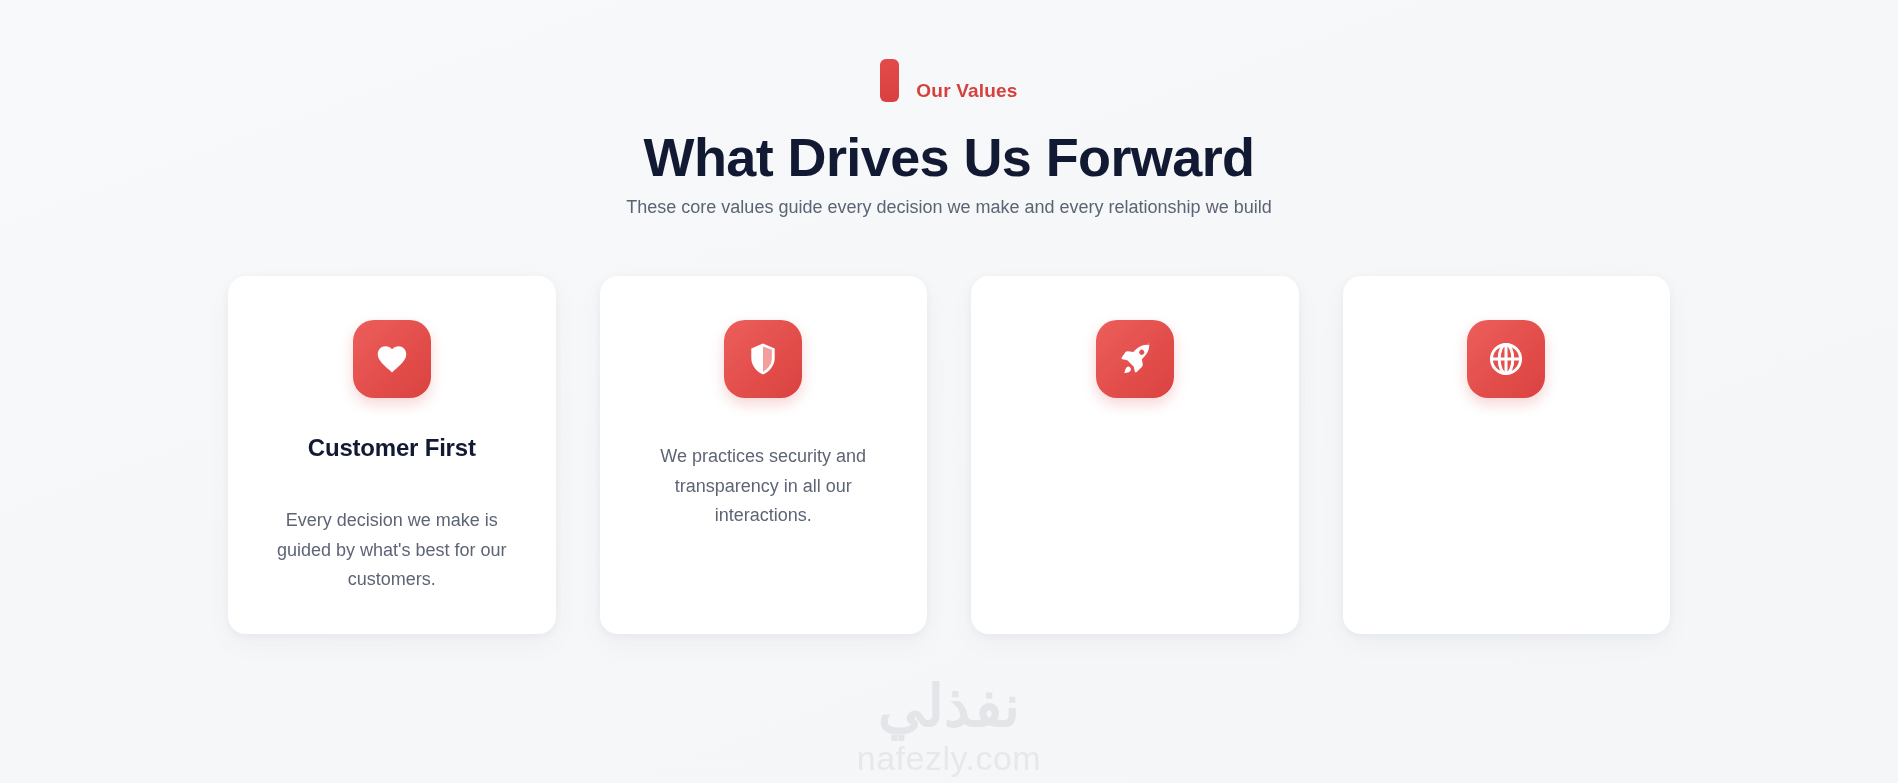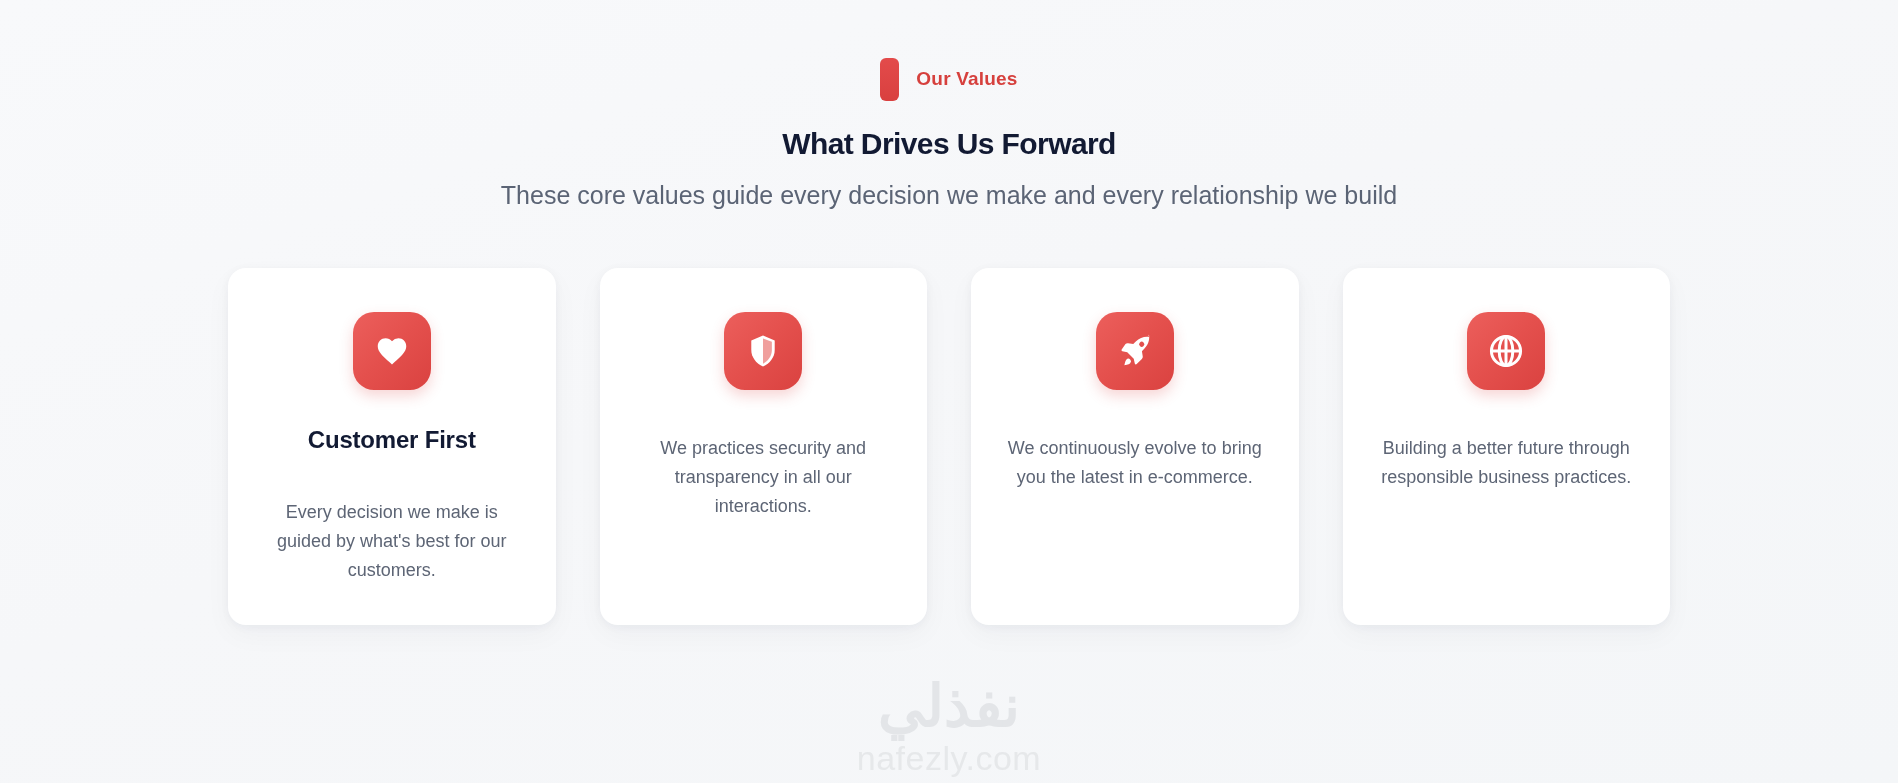--- a/index.html
+++ b/index.html
@@ -21,21 +21,21 @@
     height: 100%;
     position: relative;
     padding-top: 56px;
   }
 
   
   .header { text-align: center; }
 
   .badge-row {
     display: flex;
-    align-items: center;
+    align-items: flex-end;
     justify-content: center;
     gap: 17px;
     height: 46px;
   }
 
   .badge-bar {
     width: 19px;
     height: 43px;
     border-radius: 6px;
     background: linear-gradient(180deg, #e34b4b 0%, #d9403f 100%);
@@ -44,30 +44,30 @@
 
   .badge-label {
     font-size: 19px;
     font-weight: bold;
     letter-spacing: 0.2px;
     color: #d6403d;
   }
 
   .page-title {
     margin-top: 25px;
-    font-size: 30px;
+    font-size: 54px;
     font-weight: bold;
     letter-spacing: -0.6px;
     color: #121a33;
     line-height: 1.12;
   }
 
   .page-subtitle {
-    margin-top: 20px;
-    font-size: 25px;
+    margin-top: 10px;
+    font-size: 18px;
     color: #5b6475;
     font-weight: normal;
   }
 
   
   .cards {
     margin: 0 auto;
     margin-top: 58px;
     width: 1442px;
     display: grid;
@@ -182,33 +182,31 @@
       <div class="card-desc">We practices security and transparency in all our interactions.</div>
     </div>
 
     <div class="card">
       <div class="icon-tile">
         <svg viewBox="0 0 24 24" aria-hidden="true">
           <path fill="#ffffff" d="M20.9 3.1c-2.9-.45-6.1.6-8.4 2.9l-1.6 1.6-3.3-.5c-.6-.1-1.2.1-1.6.55L3.7 10.9c-.4.4-.2 1.1.35 1.22l3.05.66 4.1 4.1.66 3.05c.12.55.82.75 1.22.35l3.25-3.3c.45-.4.65-1 .55-1.6l-.5-3.3 1.6-1.6c2.3-2.3 3.35-5.5 2.9-8.4-.03-.2-.18-.35-.38-.38zM15.1 8.9a1.62 1.62 0 1 1 2.3-2.3 1.62 1.62 0 0 1-2.3 2.3z"></path>
           <path fill="#ffffff" d="M6.6 17.4c-.9.9-1.25 3.6-1.25 3.6s2.7-.35 3.6-1.25a1.66 1.66 0 1 0-2.35-2.35z"></path>
         </svg>
       </div>
-      <div class="card-desc">We continuously evolve to bring you the latest in e-commerce.</div>
     </div>
 
     <div class="card">
       <div class="icon-tile">
         <svg viewBox="0 0 24 24" aria-hidden="true">
           <circle cx="12" cy="12" r="9.2" fill="none" stroke="#ffffff" stroke-width="1.9"></circle>
           <ellipse cx="12" cy="12" rx="4.3" ry="9.2" fill="none" stroke="#ffffff" stroke-width="1.9"></ellipse>
           <line x1="2.8" y1="12" x2="21.2" y2="12" stroke="#ffffff" stroke-width="1.9"></line>
           <line x1="12" y1="2.8" x2="12" y2="21.2" stroke="#ffffff" stroke-width="1.9"></line>
         </svg>
       </div>
-      <div class="card-desc">Building a better future through responsible business practices.</div>
     </div>
 
   </div>
 
   <div class="watermark">
     <div class="watermark-ar">نفذلي</div>
     <div class="watermark-en">nafezly.com</div>
   </div>
 
 </div>

